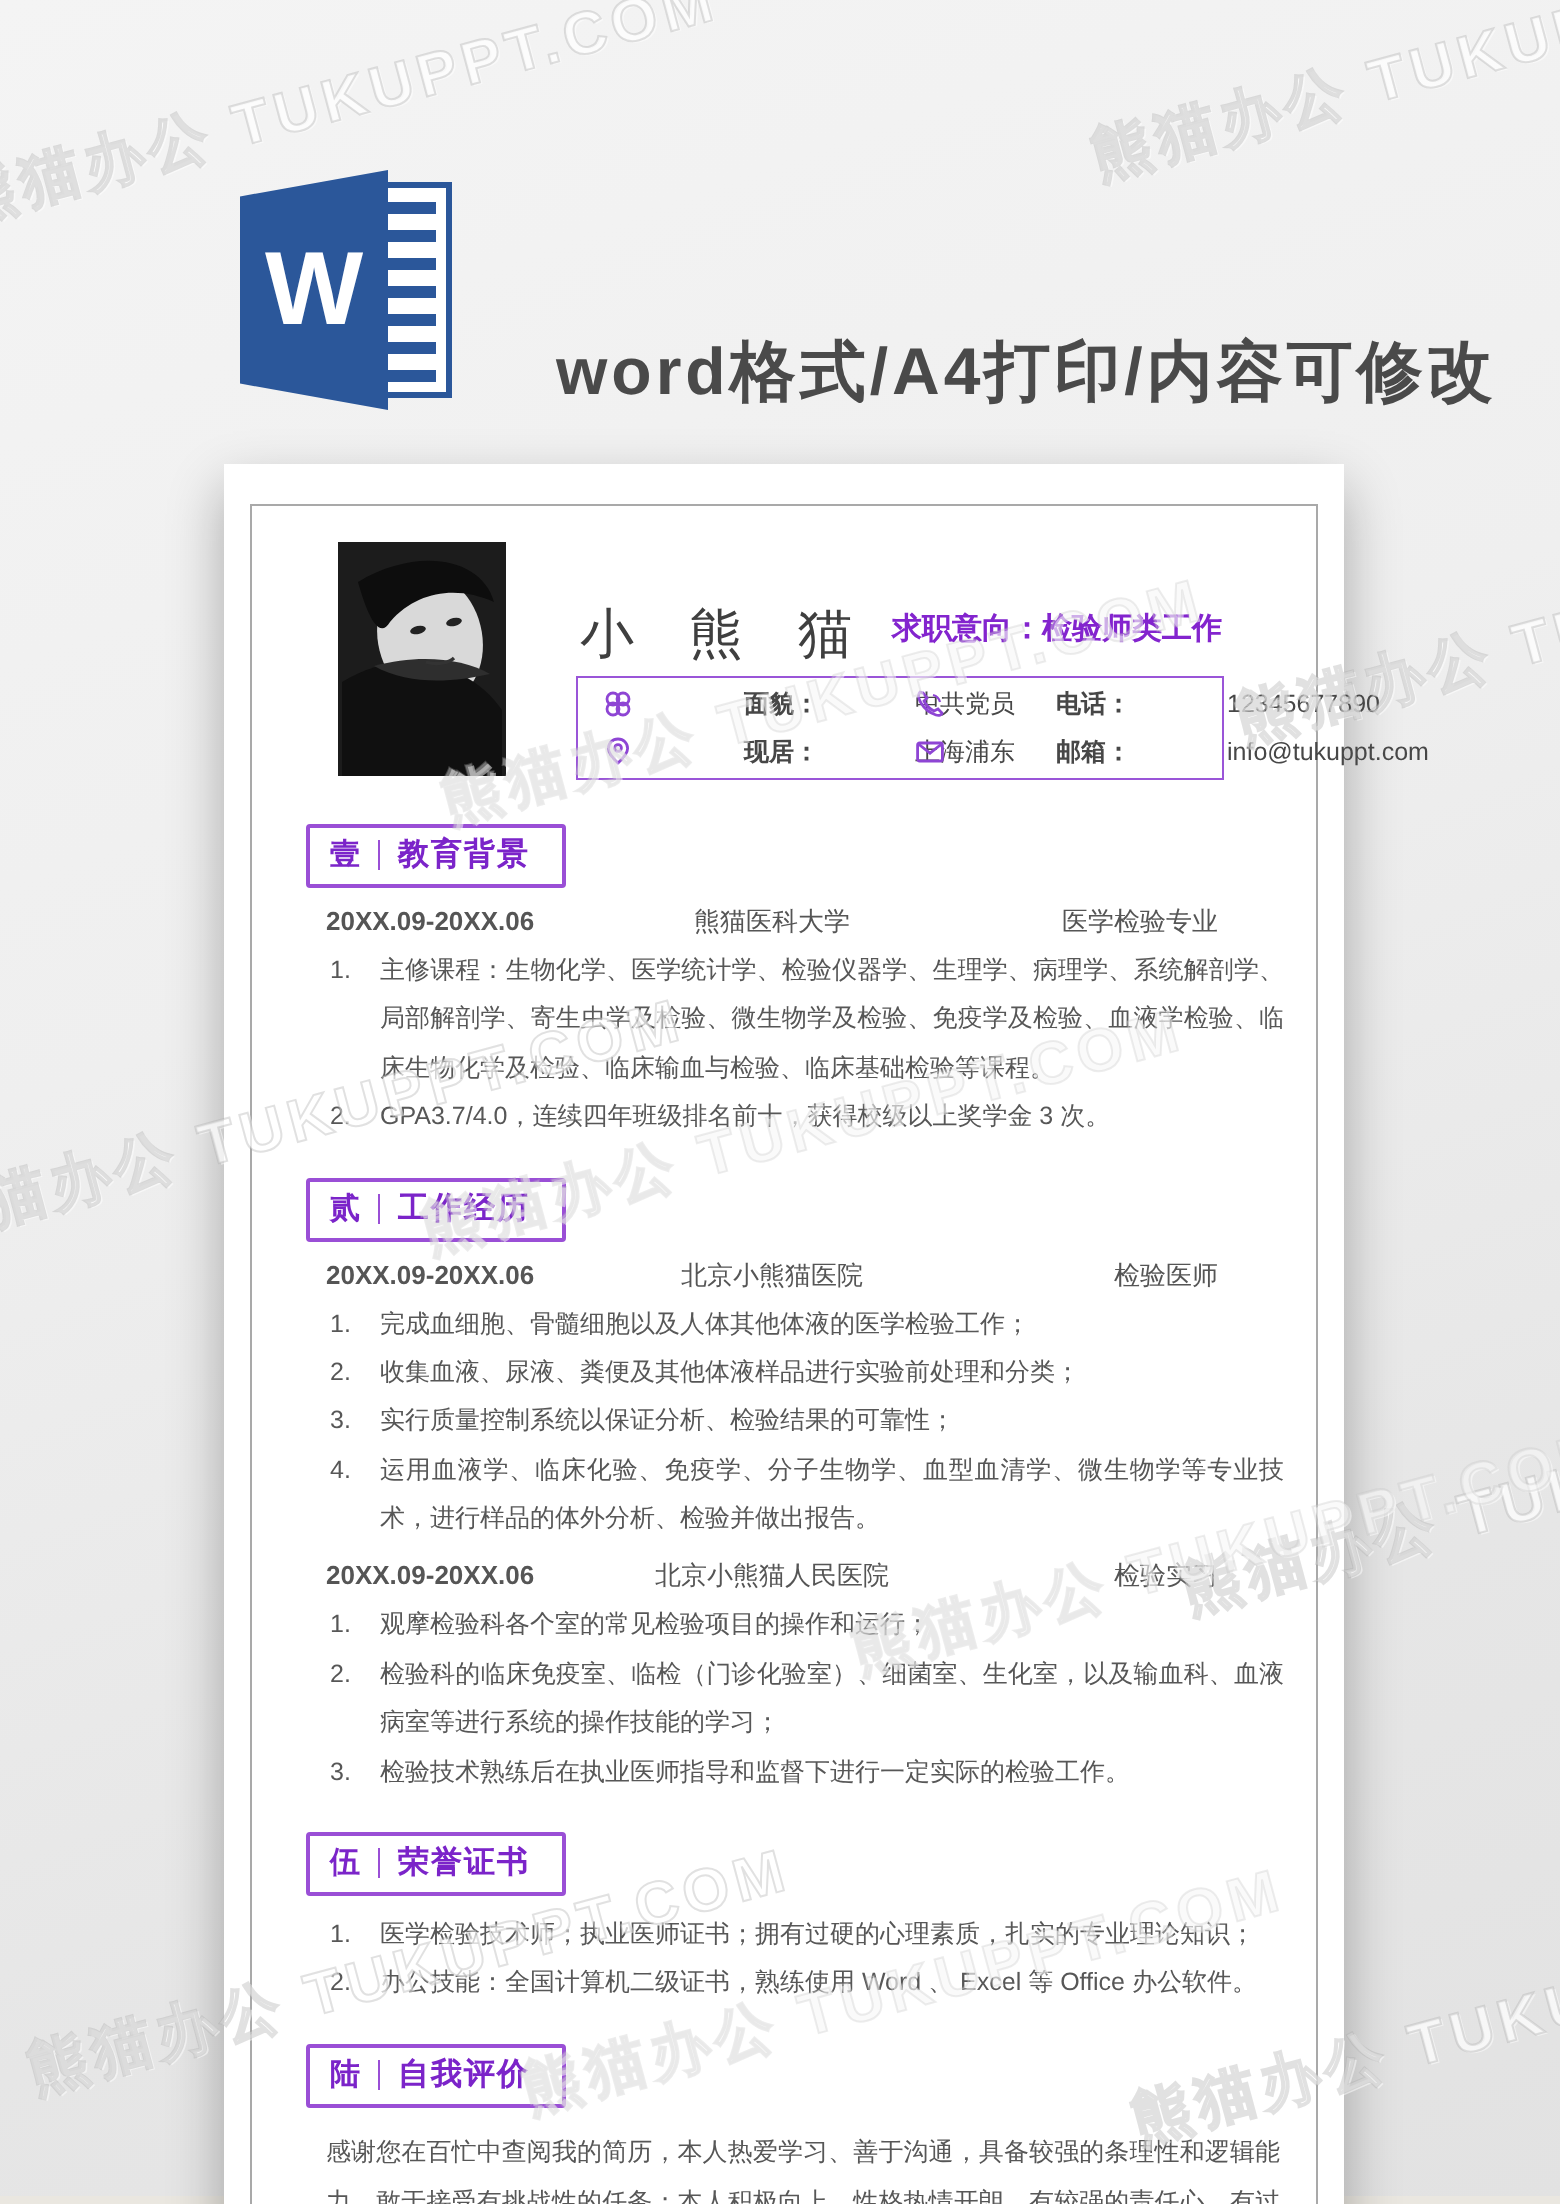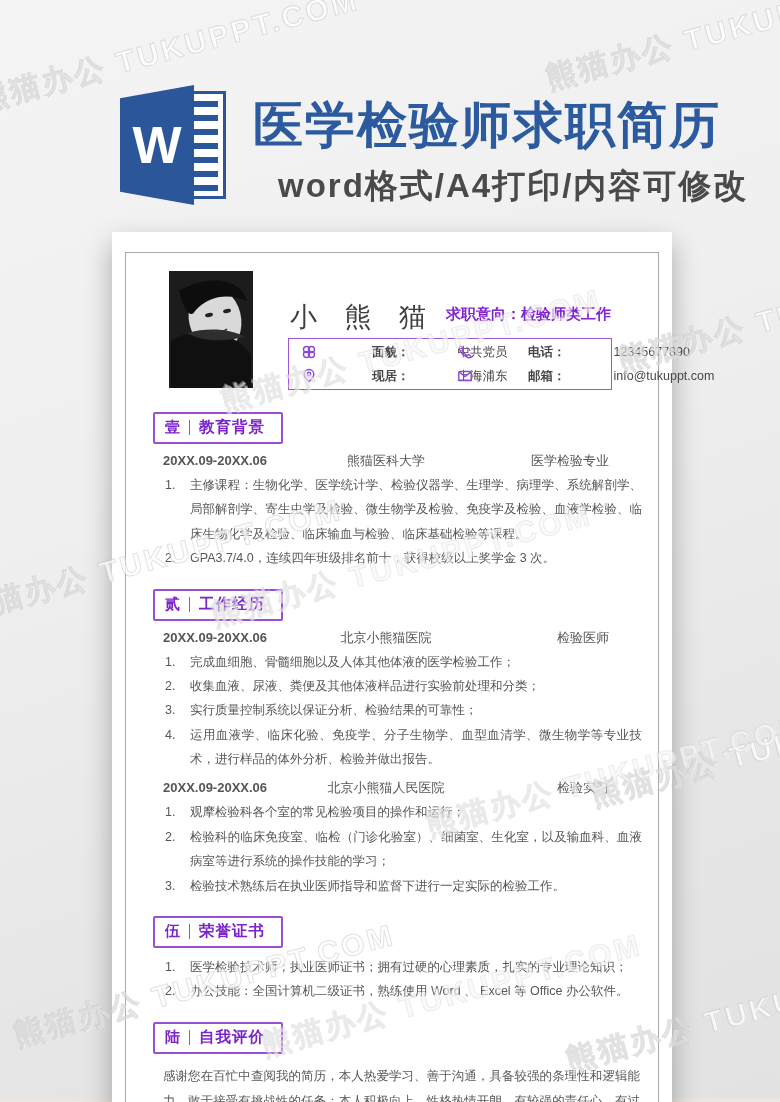--- a/index.html
+++ b/index.html
@@ -139,21 +139,20 @@
   <span class="wm faint" style="left:420px; top:755px;">熊猫办公 TUKUPPT.COM</span>
   <span class="wm faint" style="left:255px; top:975px;">熊猫办公 TUKUPPT.COM</span>
 
   <div class="banner">
     <div class="word-icon">
       <div class="word-sheet"></div>
       <div class="word-slab">
         <span>W</span>
       </div>
     </div>
-    <div class="banner-title">医学检验师求职简历</div>
     <div class="banner-sub">word格式/A4打印/内容可修改</div>
   </div>
 
   <div class="page">
     <div class="page-inner">
 
       <div class="photo">
         <svg viewBox="0 0 84 117">
           <rect x="0" y="0" width="84" height="117" fill="#1c1c1c"></rect>
           <ellipse cx="46" cy="48" rx="26" ry="33" fill="#d9d9d9" transform="rotate(-14 46 48)"></ellipse>

